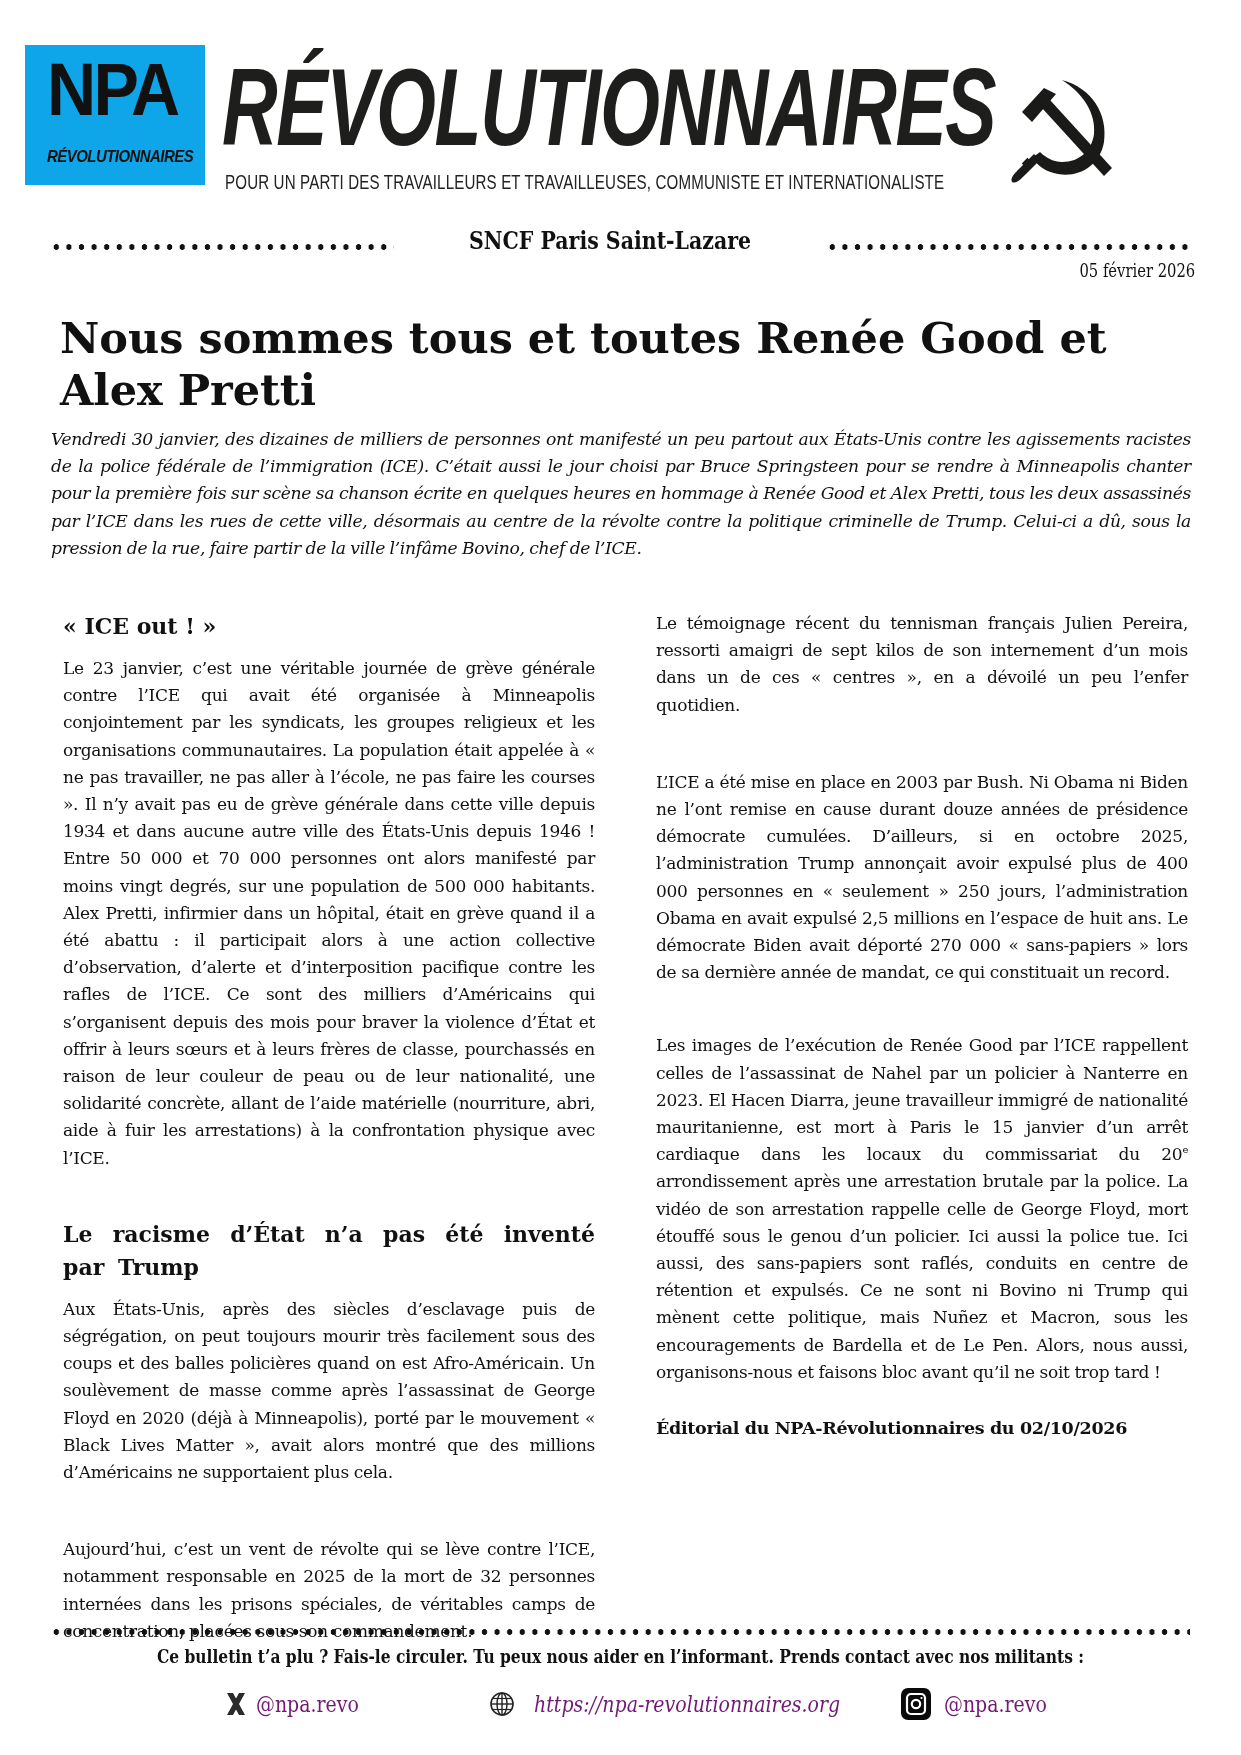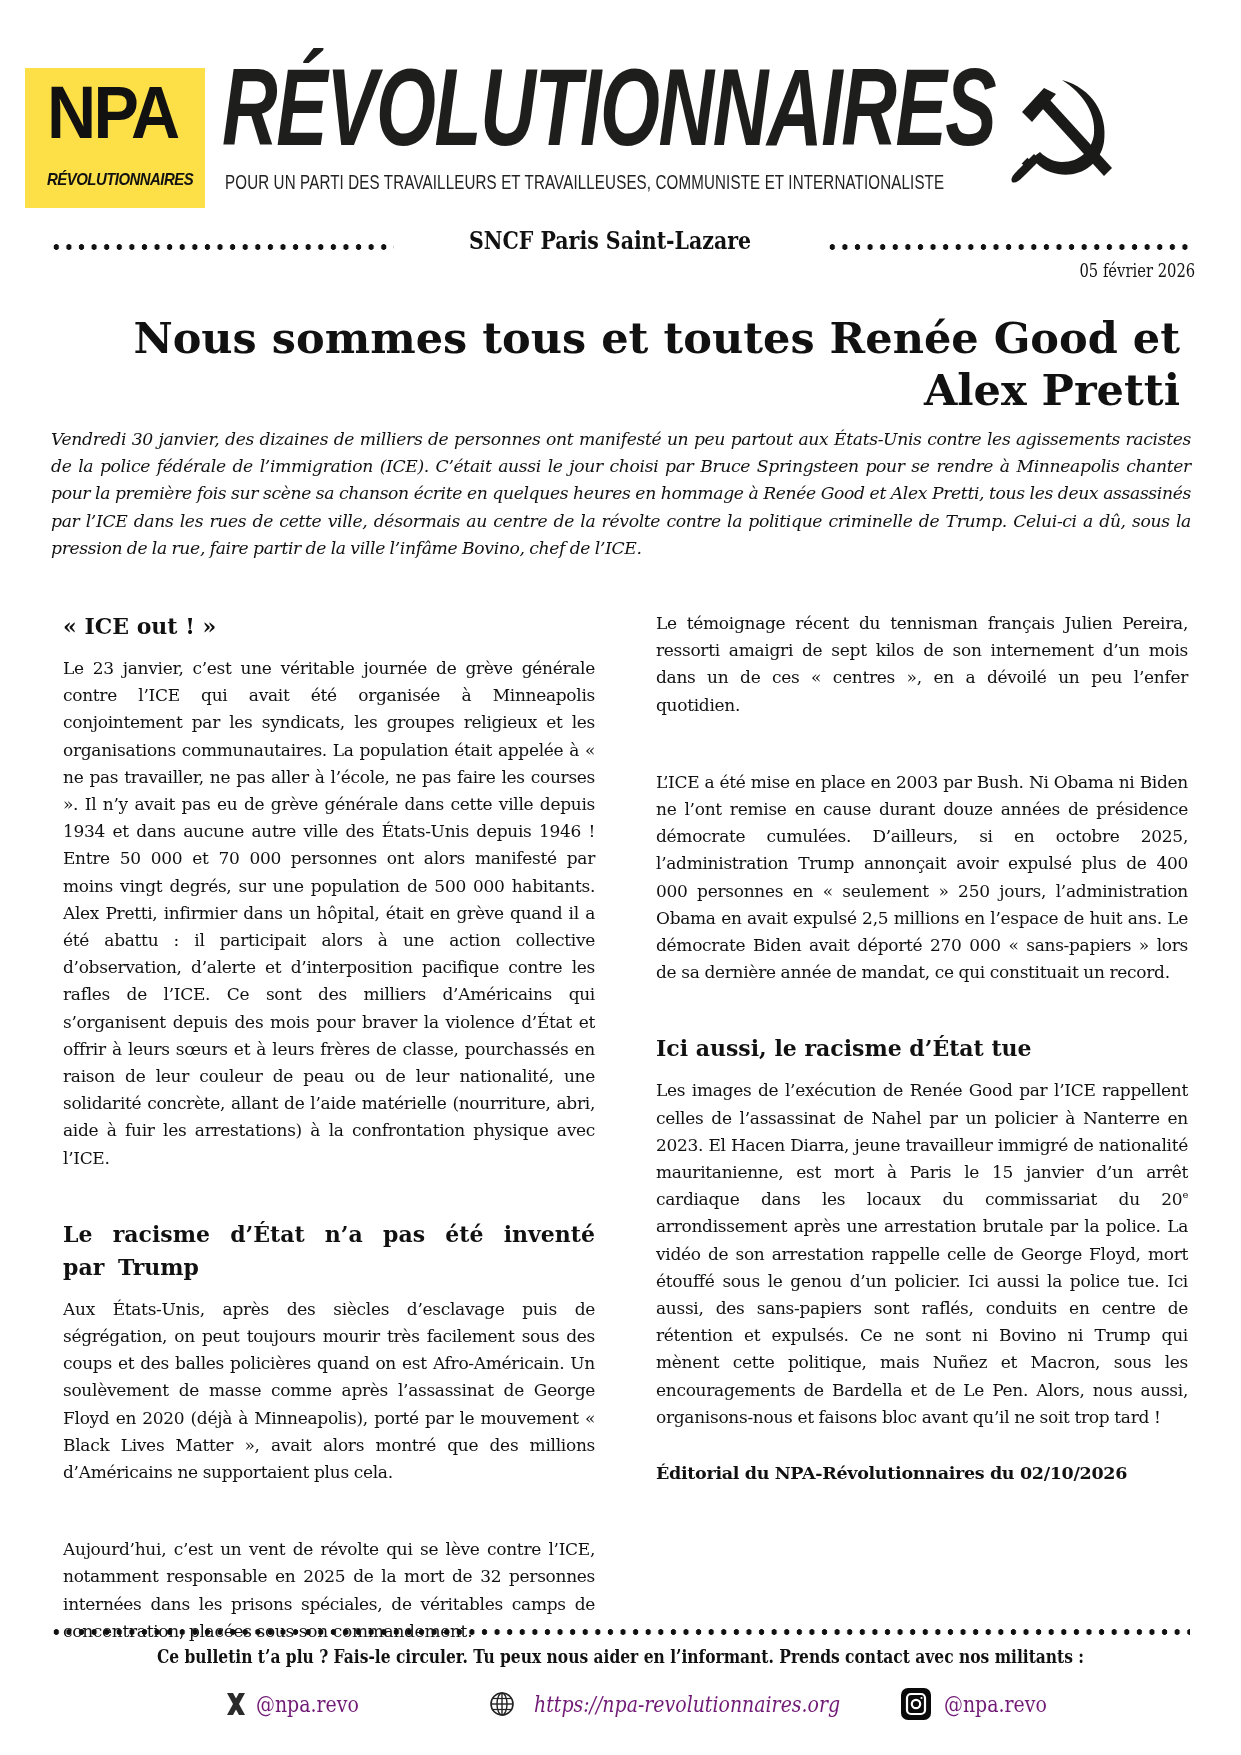--- a/index.html
+++ b/index.html
@@ -1,35 +1,35 @@
 <!DOCTYPE html>
 <html><head>
 <meta charset="utf-8">
 <style>
   html, body { margin: 0; padding: 0; background: #ffffff; }
   body { width: 1241px; height: 1755px; position: relative; overflow: hidden; color: #111; font-family: "DejaVu Serif", serif; }
 
   
   .masthead { position: absolute; left: 0; top: 0; width: 1241px; height: 200px; }
-  .npa-logo { position: absolute; left: 25px; top: 68px; width: 180px; height: 140px; background: #fde047; }
+  .npa-logo { position: absolute; left: 25px; top: 45px; width: 180px; height: 140px; background: #0ea5e9; }
   .npa-logo .npa { position: absolute; left: 22px; top: 8px; width: 150px; font-family: "Liberation Sans", sans-serif; font-weight: 700; font-size: 74px; letter-spacing: -3px; line-height: 1; color: #111; transform: scaleX(0.92); transform-origin: left top; }
   .npa-logo .sub { position: absolute; left: 22px; top: 102px; font-family: "Liberation Sans", sans-serif; font-weight: 700; font-style: italic; font-size: 17px; letter-spacing: -0.6px; color: #111; transform: scaleX(0.88); transform-origin: left top; white-space: nowrap; }
   .brand-title { position: absolute; left: 222px; top: 52px; font-family: "Liberation Sans", sans-serif; font-weight: 700; font-style: italic; font-size: 110px; line-height: 1; letter-spacing: -2px; color: #1e1e1c; transform: scaleX(0.70); transform-origin: left top; white-space: nowrap; }
   .brand-tagline { position: absolute; left: 225px; top: 170px; font-family: "Liberation Sans", sans-serif; font-weight: 400; font-size: 21px; color: #222; transform: scaleX(0.72); transform-origin: left top; white-space: nowrap; letter-spacing: 0.2px; }
   .hammer-sickle { position: absolute; left: 1000px; top: 62px; width: 120px; height: 125px; }
 
   
   .dots-rule { position: absolute; height: 8px; background-image: radial-gradient(circle, #111 2.6px, transparent 3px); background-size: 12.6px 8px; background-repeat: repeat-x; }
   .section-rule-left { left: 50px; top: 243px; width: 344px; }
   .section-rule-right { left: 826px; top: 243px; width: 364px; }
   .section-name { position: absolute; left: 400px; top: 226px; width: 420px; text-align: center; font-family: "DejaVu Serif", serif; font-weight: 700; font-size: 25px; color: #111; transform: scaleX(0.82); transform-origin: center top; white-space: nowrap; }
   .pub-date { position: absolute; right: 46px; top: 260px; font-family: "DejaVu Serif", serif; font-size: 18px; color: #111; transform: scaleX(0.82); transform-origin: right top; white-space: nowrap; }
 
   
-  .headline { position: absolute; left: 60px; top: 312px; width: 1120px; text-align: right; font-family: "DejaVu Serif", serif; font-weight: 700; font-size: 43px; line-height: 52px; color: #111; }
+  .headline { position: absolute; left: 60px; top: 312px; width: 1120px; text-align: left; font-family: "DejaVu Serif", serif; font-weight: 700; font-size: 43px; line-height: 52px; color: #111; }
 
   
   .lede { position: absolute; left: 51px; top: 426px; width: 1140px; font-family: "DejaVu Serif", serif; font-style: italic; font-size: 17.2px; line-height: 27.2px; text-align: justify; color: #111; letter-spacing: -0.35px; word-spacing: -0.5px; }
 
   
   .col { position: absolute; top: 598px; width: 556px; font-family: "DejaVu Serif", serif; color: #111; }
   .col-left { left: 51px; }
   .col-right { left: 644px; }
   .col h2 { margin: 12px; font-family: "DejaVu Serif", serif; font-weight: 700; font-size: 22px; line-height: 33px; color: #111; text-align: justify; }
   .col p { margin: 12px; font-size: 17px; line-height: 27.2px; text-align: justify; letter-spacing: -0.3px; word-spacing: -0.2px; }
@@ -88,21 +88,20 @@
   <p>Aux États-Unis, après des siècles d’esclavage puis de ségrégation, on peut toujours mourir très facilement sous des coups et des balles policières quand on est Afro-Américain. Un soulèvement de masse comme après l’assassinat de George Floyd en 2020 (déjà à Minneapolis), porté par le mouvement « Black Lives Matter », avait alors montré que des millions d’Américains ne supportaient plus cela.</p>
   <div class="gap"></div>
   <p>Aujourd’hui, c’est un vent de révolte qui se lève contre l’ICE, notamment responsable en 2025 de la mort de 32 personnes internées dans les prisons spéciales, de véritables camps de concentration, placées sous son commandement.</p>
 </section>
 
 <section class="col col-right">
   <p>Le témoignage récent du tennisman français Julien Pereira, ressorti amaigri de sept kilos de son internement d’un mois dans un de ces « centres », en a dévoilé un peu l’enfer quotidien.</p>
   <div class="gap"></div>
   <p>L’ICE a été mise en place en 2003 par Bush. Ni Obama ni Biden ne l’ont remise en cause durant douze années de présidence démocrate cumulées. D’ailleurs, si en octobre 2025, l’administration Trump annonçait avoir expulsé plus de 400 000 personnes en « seulement » 250 jours, l’administration Obama en avait expulsé 2,5 millions en l’espace de huit ans. Le démocrate Biden avait déporté 270 000 « sans-papiers » lors de sa dernière année de mandat, ce qui constituait un record.</p>
   <div class="gap-h"></div>
-  <h2>Ici aussi, le racisme d’État tue</h2>
   <p><span>Les images de l’exécution de Renée Good par l’ICE rappellent celles de l’assassinat de Nahel par un policier à Nanterre en 2023. El Hacen Diarra, jeune travailleur immigré de nationalité mauritanienne, est mort à Paris le 15 janvier d’un arrêt cardiaque dans les locaux du commissariat du 20</span><sup>e</sup><span> arrondissement après une arrestation brutale par la police. La vidéo de son arrestation rappelle celle de George Floyd, mort étouffé sous le genou d’un policier. Ici aussi la police tue. Ici aussi, des sans-papiers sont raflés, conduits en centre de rétention et expulsés. Ce ne sont ni Bovino ni Trump qui mènent cette politique, mais Nuñez et Macron, sous les encouragements de Bardella et de Le Pen. Alors, nous aussi, organisons-nous et faisons bloc avant qu’il ne soit trop tard !</span></p>
   <p class="signature">Éditorial du NPA-Révolutionnaires du 02/10/2026</p>
 </section>
 
 <div class="dots-rule footer-rule"></div>
 <div class="footer-text">Ce bulletin t’a plu ? Fais-le circuler. Tu peux nous aider en l’informant. Prends contact avec nos militants  :</div>
 
 <div class="contact contact-x">
   <svg width="24" height="26" viewBox="0 0 24 26">
     <path d="M3 2 L9 2 L21 24 L15 24 Z" fill="#2b2b2b"></path>

